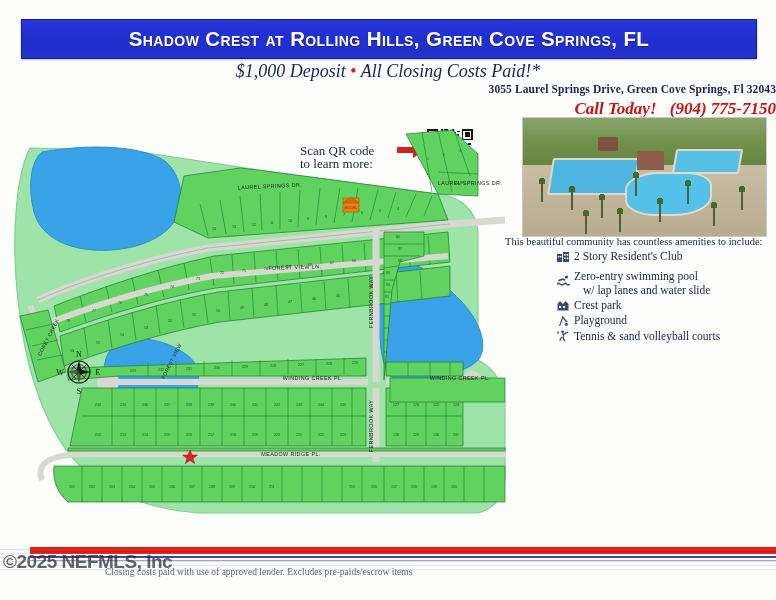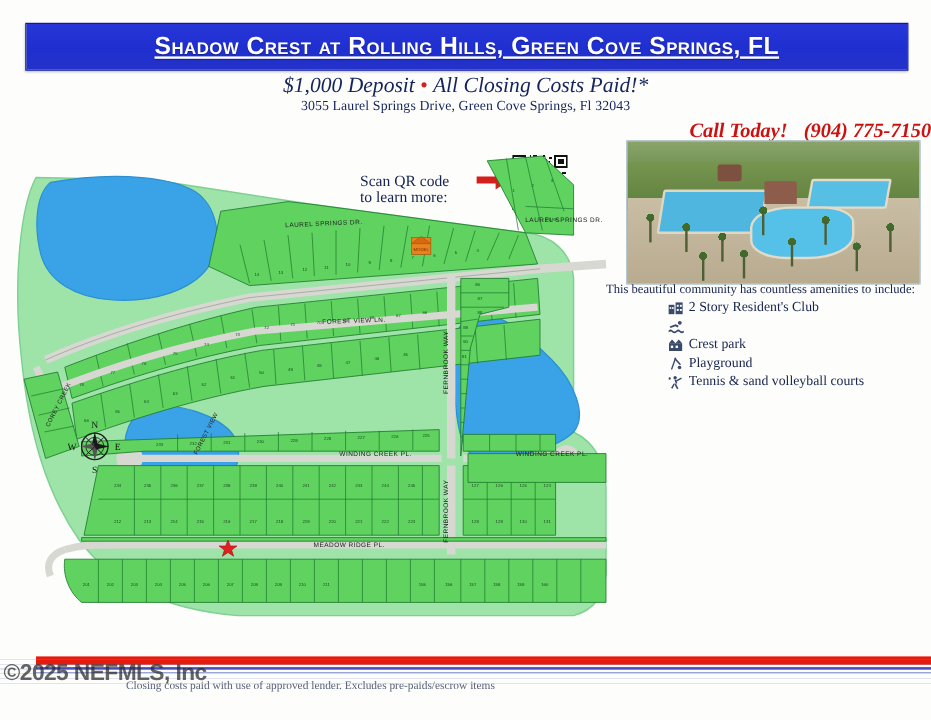--- a/index.html
+++ b/index.html
@@ -22,32 +22,31 @@
   }
   .banner-text{
     color:#ffffff;
     font-family:"Liberation Sans",sans-serif;
     font-weight:bold;
     font-size:20.5px;
     letter-spacing:.4px;
     font-variant:small-caps;
     text-shadow:0 1px 1px rgba(0,0,0,.35);
     white-space:nowrap;
-    text-decoration:underline;
   }
 
   
   .deposit{
     position:absolute;left:0;top:61px;width:776px;text-align:center;
     font-style:italic;font-weight:normal;font-size:18px;color:#15245c;
   }
   .deposit .bullet{color:#d61f1f;font-style:normal;}
   .address{
-    position:absolute;left:0;top:83px;width:776px;text-align:center;
-    font-size:11.5px;color:#15245c;letter-spacing:.1px;
+    position:absolute;left:0;top:83px;width:776px;text-align:right;
+    font-size:11.5px;color:#15245c;letter-spacing:.1px;font-weight:bold;
   }
   .calltoday{
     position:absolute;left:0;top:99px;width:776px;text-align:right;
     font-style:italic;font-weight:bold;font-size:17px;color:#cc1111;
   }
   .calltoday .phone{margin-left:9px;}
 
   
   .qr-wrap{position:absolute;left:300px;top:129px;width:190px;height:46px;}
   .qr-label{
@@ -340,20 +339,24 @@
       <span class="amen-tx">2 Story Resident's Club</span>
     </div>
     <div class="amen-row">
       <span class="amen-ic">
         <svg width="13" height="11" viewBox="0 0 13 11">
             <circle cx="9.5" cy="2" r="1.6" fill="#3a4a6b"></circle>
             <path d="M1 5 L6 3.2 L8.6 4.4 L7.8 5.9 L5.8 4.9 L1.8 6.4 Z" fill="#3a4a6b"></path>
             <path d="M0 8.4 q2 -1.6 3.4 0 q1.6 1.6 3.2 0 q1.6 -1.6 3.2 0 q1.4 1.4 3 0 v1.6 q-1.6 1.4 -3 0 q-1.6 -1.6 -3.2 0 q-1.6 1.6 -3.2 0 q-1.4 -1.4 -3.4 0 Z" fill="#3a4a6b"></path>
           </svg>
       </span>
+      <span>
+        <span class="amen-tx">Zero-entry swimming pool</span>
+        <div class="amen-sub">w/ lap lanes and water slide</div>
+      </span>
     </div>
     <div class="amen-row">
       <span class="amen-ic">
         <svg width="12" height="11" viewBox="0 0 12 11">
             <rect x="0.5" y="4" width="11" height="6.5" fill="#3a4a6b"></rect>
             <path d="M0.5 4 L3 1 L6 4 Z" fill="#3a4a6b"></path>
             <path d="M6 4 L8.6 1 L11.5 4 Z" fill="#3a4a6b"></path>
             <rect x="2" y="6" width="2" height="2" fill="#fff"></rect>
             <rect x="6" y="6" width="2" height="2" fill="#fff"></rect>
           </svg>

